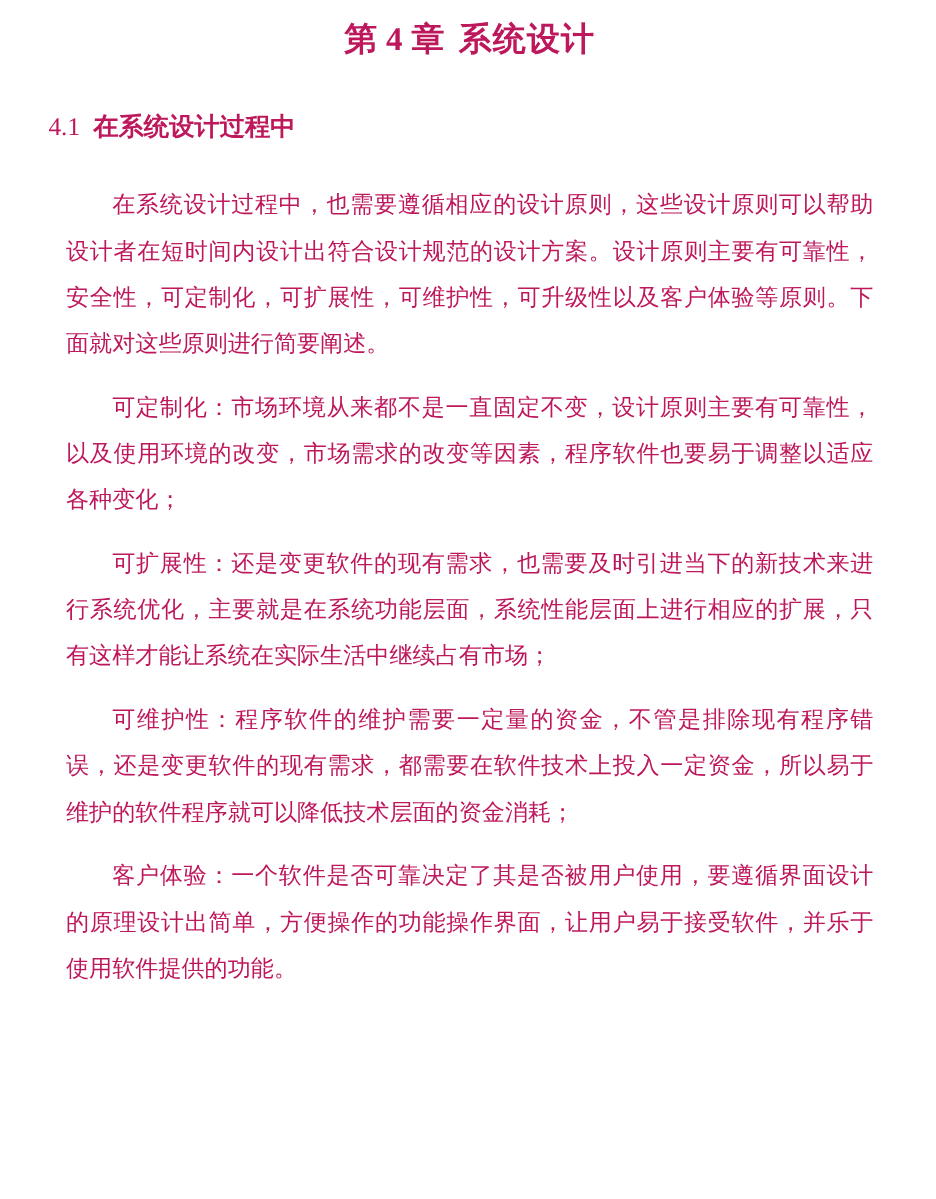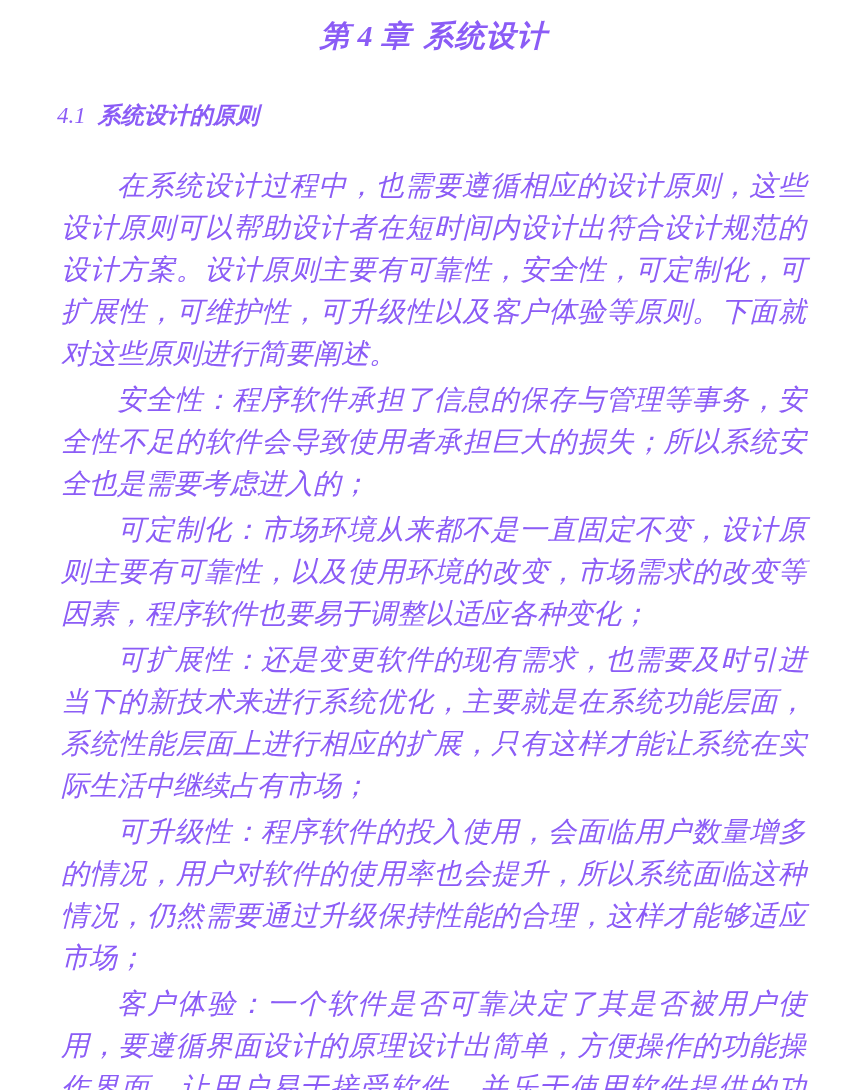--- a/index.html
+++ b/index.html
@@ -6,24 +6,23 @@
     margin: 0;
     padding: 0;
     background: #ffffff;
   }
   .page {
     position: relative;
     width: 851px;
     height: 1090px;
     background: #ffffff;
     box-sizing: border-box;
-    padding: 14px 41px 0 57px;
+    padding: 14px 41px 0 44px;
     overflow: hidden;
-    color: #8b5cf6;
-    font-style: italic;
+    color: #be185d;
   }
   .chapter-title {
     margin: 0;
     text-align: center;
     font-family: "Liberation Sans", "DejaVu Sans", sans-serif;
     font-weight: 700;
     font-size: 30px;
     line-height: 44px;
     letter-spacing: 1px;
     white-space: nowrap;
@@ -51,41 +50,40 @@
   .section-heading .zh {
     font-family: "Liberation Sans", "DejaVu Sans", sans-serif;
     font-weight: 700;
     margin-left: 12px;
   }
   .heading-41 { margin-top: 42px; }
   .body-text {
     margin-top: 34px;
   }
   .body-text p {
-    margin: 4px;
+    margin: 16px;
     font-family: "Liberation Serif", "DejaVu Serif", serif;
-    font-size: 28px;
+    font-size: 21px;
     line-height: 42px;
     text-align: justify;
     text-indent: 2em;
     word-break: break-all;
     overflow-wrap: break-word;
   }
 </style>
 </head>
 <body>
 
 <div class="page">
 
   <h1 class="chapter-title"><span>第</span><span class="num">4</span><span>章</span><span class="name">系统设计</span></h1>
 
-  <h2 class="section-heading heading-41"><span class="num">4.1</span><span class="zh">系统设计的原则</span></h2>
+  <h2 class="section-heading heading-41"><span class="num">4.1</span><span class="zh">在系统设计过程中</span></h2>
 
   <div class="body-text">
     <p>在系统设计过程中，也需要遵循相应的设计原则，这些设计原则可以帮助设计者在短时间内设计出符合设计规范的设计方案。设计原则主要有可靠性，安全性，可定制化，可扩展性，可维护性，可升级性以及客户体验等原则。下面就对这些原则进行简要阐述。</p>
-    <p>安全性：程序软件承担了信息的保存与管理等事务，安全性不足的软件会导致使用者承担巨大的损失；所以系统安全也是需要考虑进入的；</p>
     <p>可定制化：市场环境从来都不是一直固定不变，设计原则主要有可靠性，以及使用环境的改变，市场需求的改变等因素，程序软件也要易于调整以适应各种变化；</p>
     <p>可扩展性：还是变更软件的现有需求，也需要及时引进当下的新技术来进行系统优化，主要就是在系统功能层面，系统性能层面上进行相应的扩展，只有这样才能让系统在实际生活中继续占有市场；</p>
-    <p>可升级性：程序软件的投入使用，会面临用户数量增多的情况，用户对软件的使用率也会提升，所以系统面临这种情况，仍然需要通过升级保持性能的合理，这样才能够适应市场；</p>
+    <p>可维护性：程序软件的维护需要一定量的资金，不管是排除现有程序错误，还是变更软件的现有需求，都需要在软件技术上投入一定资金，所以易于维护的软件程序就可以降低技术层面的资金消耗；</p>
     <p>客户体验：一个软件是否可靠决定了其是否被用户使用，要遵循界面设计的原理设计出简单，方便操作的功能操作界面，让用户易于接受软件，并乐于使用软件提供的功能。</p>
   </div>
 
 </div>
 
 </body></html>

